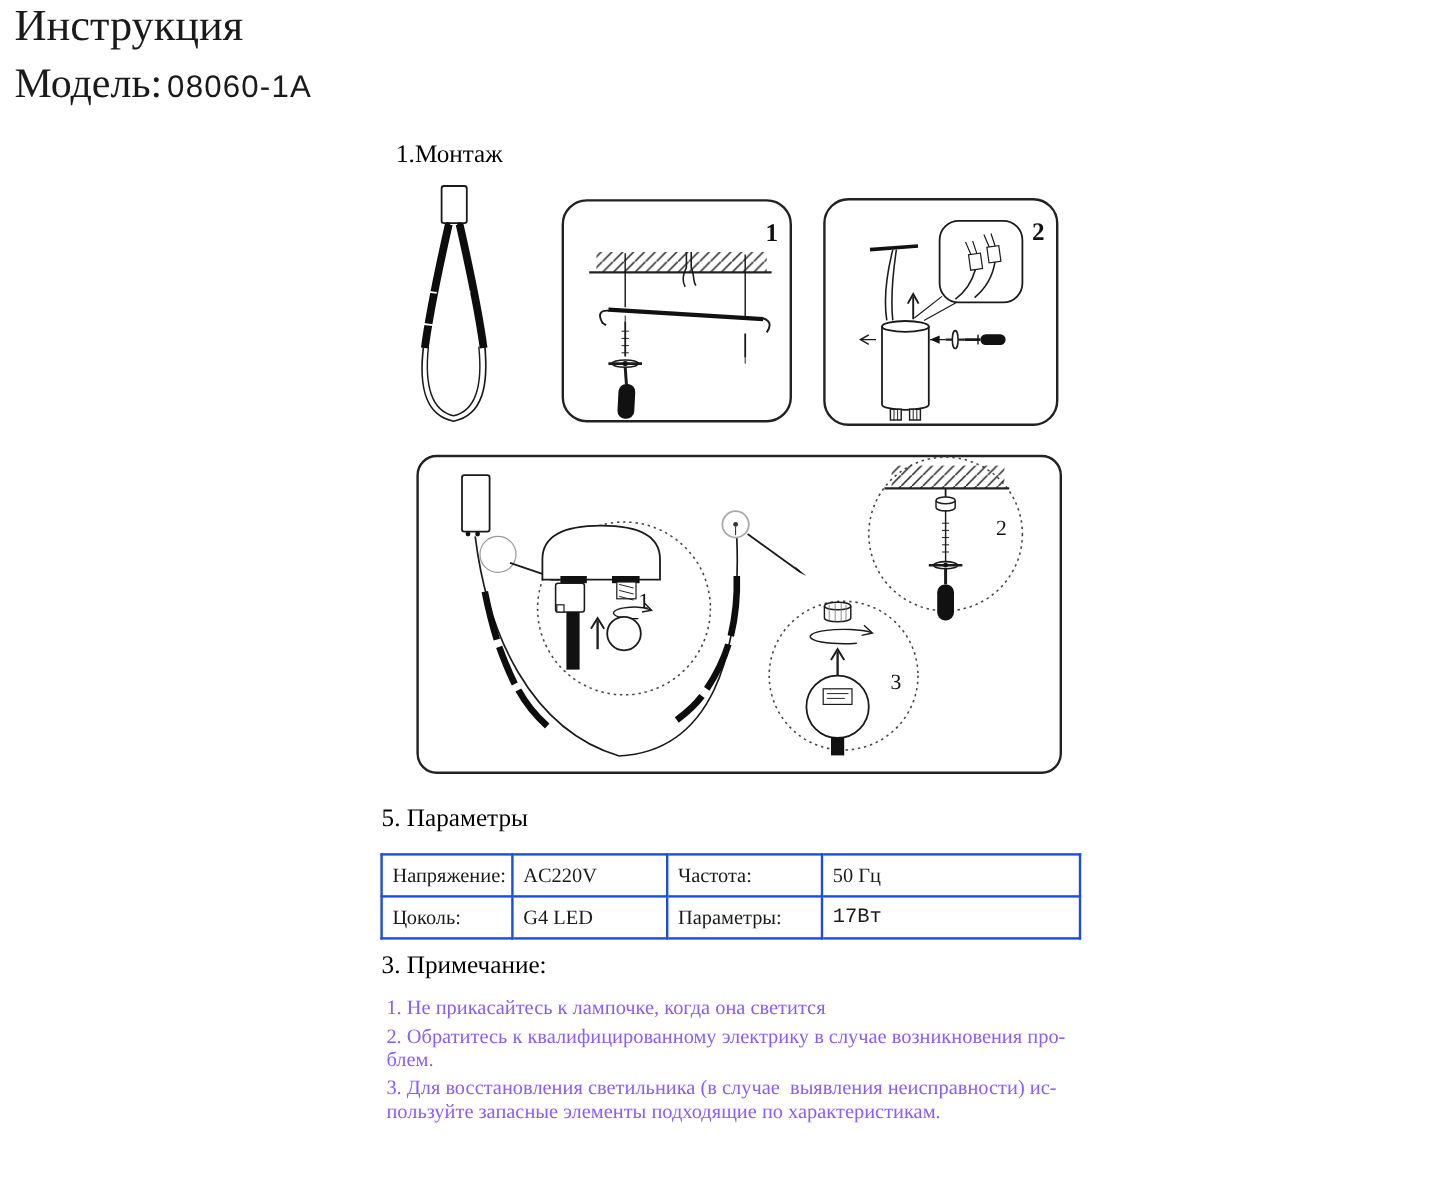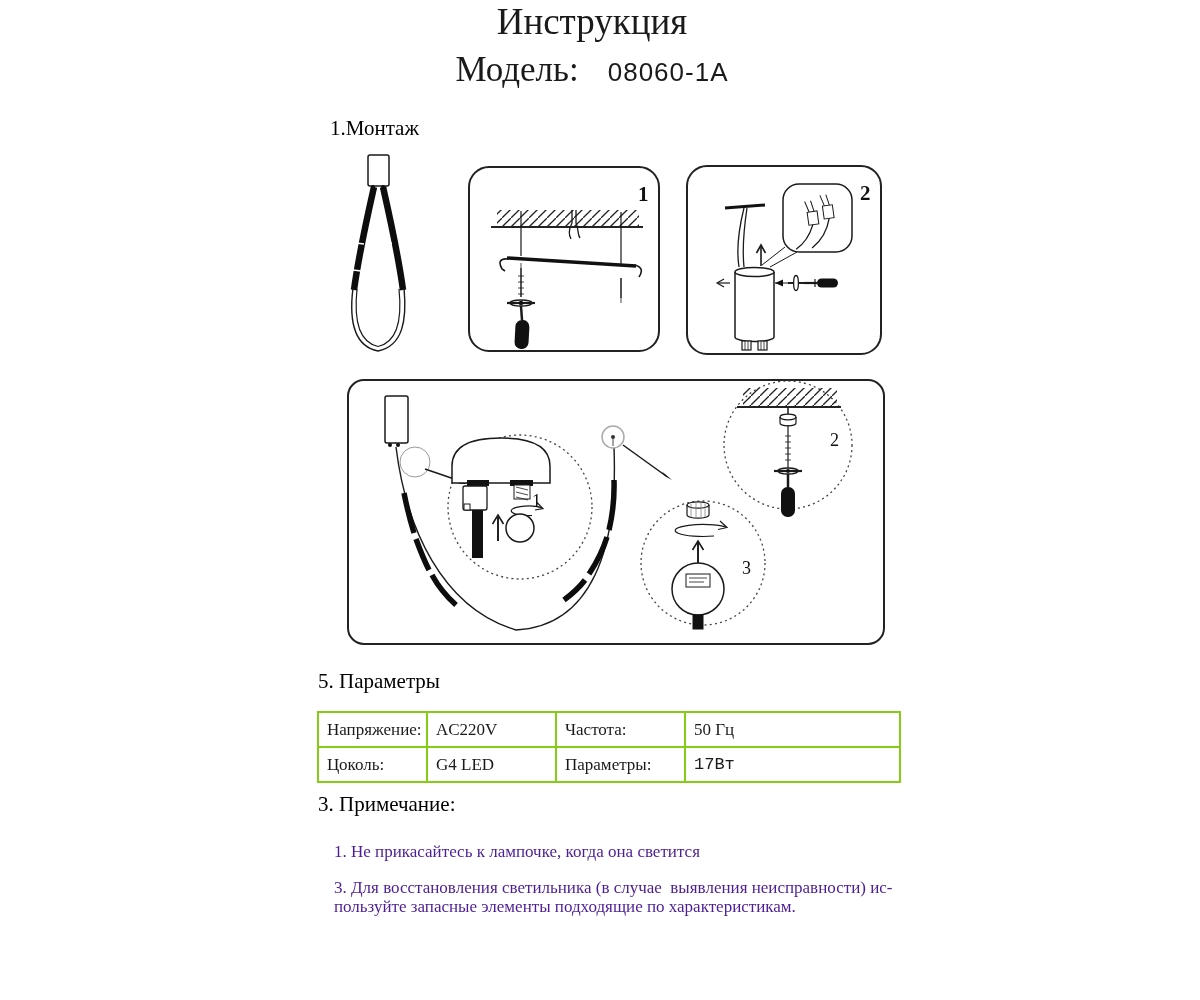--- a/index.html
+++ b/index.html
@@ -1,34 +1,34 @@
 <!DOCTYPE html>
 <html><head>
 <meta charset="utf-8">
 <style>
   html,body{margin:0;padding:0}
   body{width:1200px;height:1000px;position:relative;background:#fff;color:#1a1a1a;
        font-family:"Liberation Serif",serif;overflow:hidden}
-  .center-line{position:absolute;left:0;width:1184px;text-align:center;white-space:nowrap}
+  .center-line{position:absolute;left:12px;width:1184px;text-align:left;white-space:nowrap}
   #page-title{top:0;font-size:37px}
   #model-line{top:50px;font-size:35px}
-  #model-line .model-value{font-family:"Liberation Sans",sans-serif;font-size:26px;margin-left:29px;letter-spacing:1px}
+  #model-line .model-value{font-family:"Liberation Sans",sans-serif;font-size:26px;margin-left:4px;letter-spacing:1px}
   .sec-heading{position:absolute;font-size:21px;color:#000000}
   #montage-heading{top:116px;left:330px}
   #params-heading{top:669px;left:318px}
   #notes-heading{top:792px;left:318px}
   #params-table{position:absolute;top:711px;left:317px;border-collapse:collapse}
-  #params-table td{border:2px solid #84cc16;height:33px;font-size:17px;padding:0 0 0 8px;vertical-align:middle}
+  #params-table td{border:2px solid #1d4ed8;height:33px;font-size:17px;padding:0 0 0 8px;vertical-align:middle}
   #params-table td.c1{width:99px}
   #params-table td.c2{width:119px}
   #params-table td.c3{width:119px}
   #params-table td.c4{width:205px}
   .sans-val{font-family:Liberation Mono, monospace;font-size:16px}
   #notes{position:absolute;top:826px;left:318px;width:600px}
-  .note{white-space:pre-wrap;font-size:17px;line-height:19.7px;margin:16px;color:#4c1d95}
+  .note{white-space:pre-wrap;font-size:17px;line-height:19.7px;margin:4px;color:#8b5cf6}
   
   #fig-product{position:absolute;left:326px;top:148px}
   #fig-step1{position:absolute;left:466px;top:164px}
   #fig-step2{position:absolute;left:684px;top:163px}
   #fig-assembly{position:absolute;left:346px;top:378px}
   
   .s06{stroke:#777;stroke-width:.7;fill:none}
   .s08{stroke:#1a1a1a;stroke-width:.8;fill:none}
   .s1{stroke:#1a1a1a;stroke-width:1;fill:none}
   .s12{stroke:#1a1a1a;stroke-width:1.2;fill:none}
@@ -267,15 +267,17 @@
     <td class="c3">Параметры:</td>
     <td class="c4 sans-val">17Вт</td>
   </tr>
 </tbody>
   </table>
 
 <div class="sec-heading" id="notes-heading">3. Примечание:</div>
 
 <div id="notes">
   <p class="note">1. Не прикасайтесь к лампочке, когда она светится</p>
+  <p class="note">2. Обратитесь к квалифицированному электрику в случае возникновения про-
+блем.</p>
   <p class="note">3. Для восстановления светильника (в случае  выявления неисправности) ис-
 пользуйте запасные элементы подходящие по характеристикам.</p>
 </div>
 
 </body></html>

